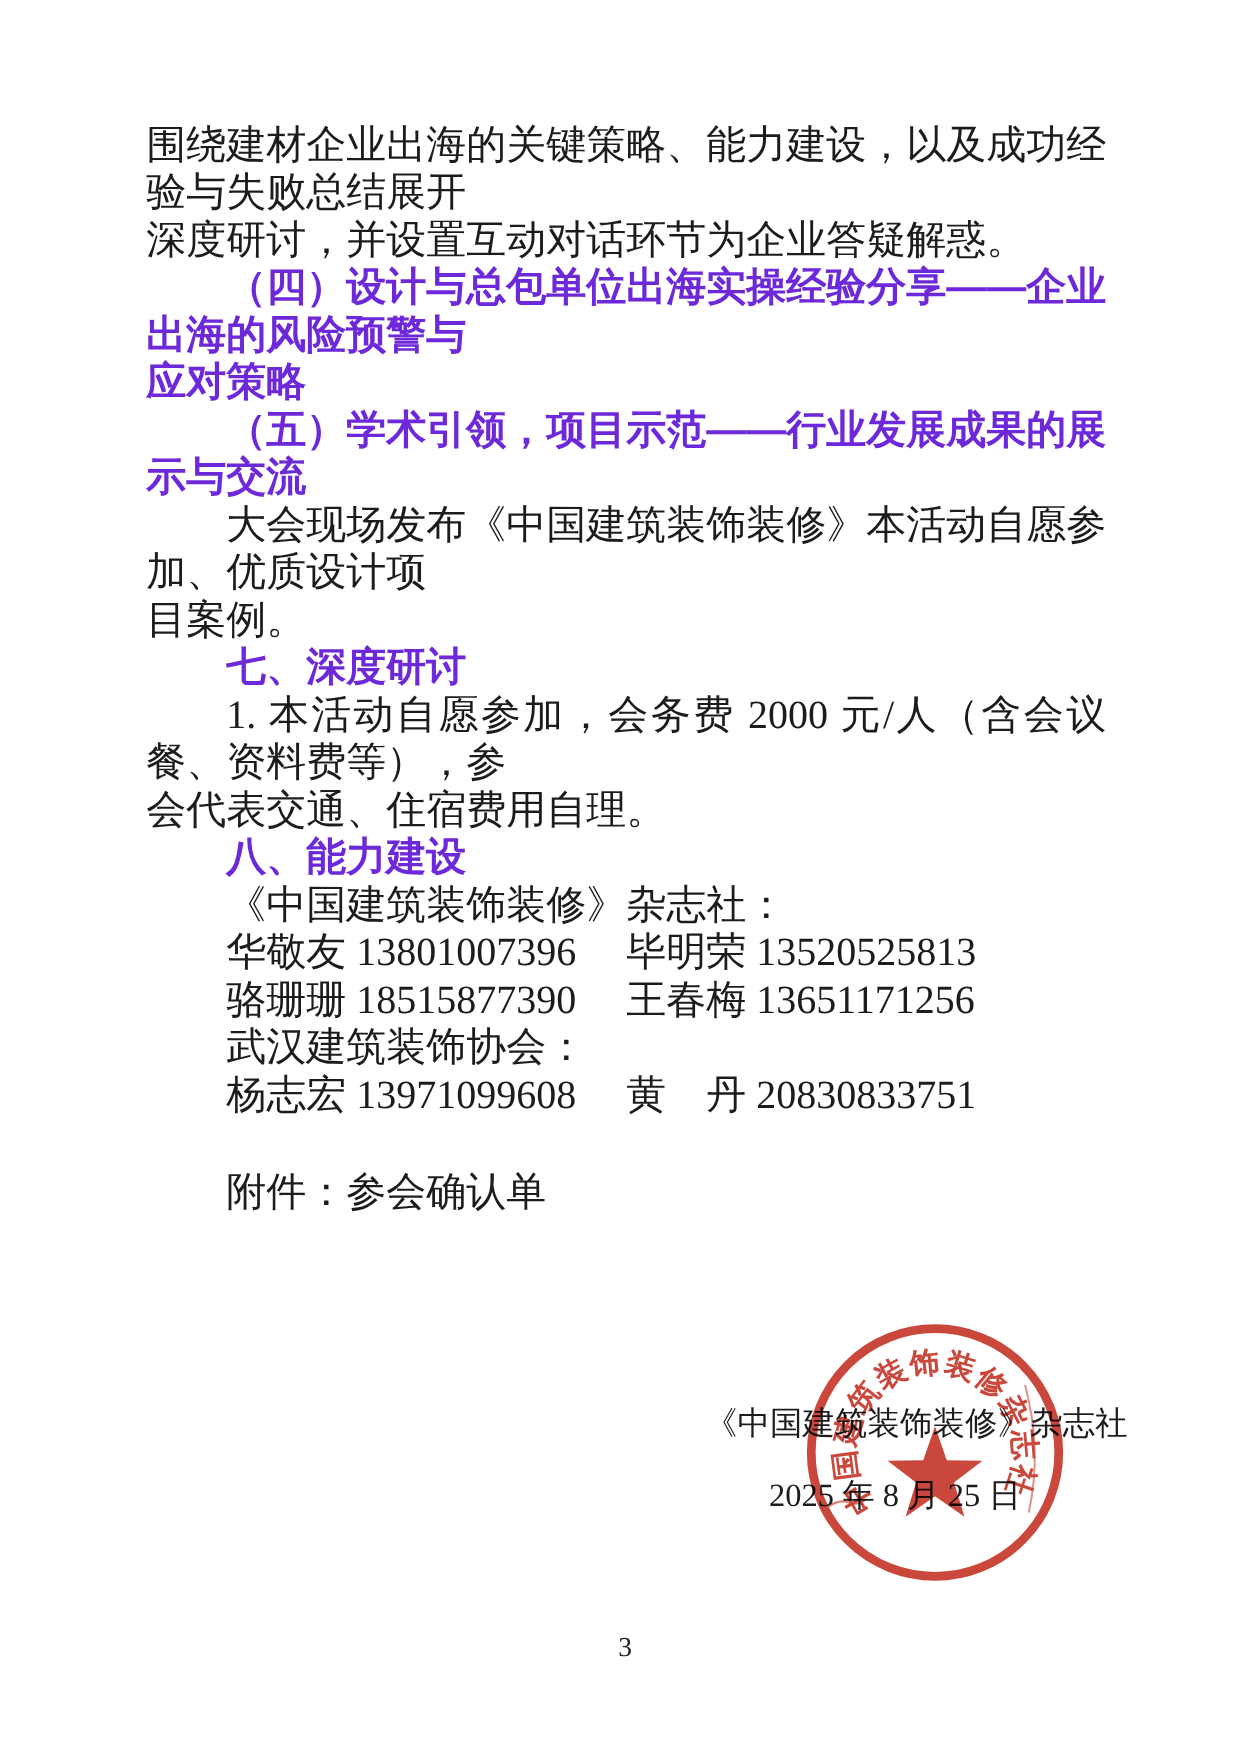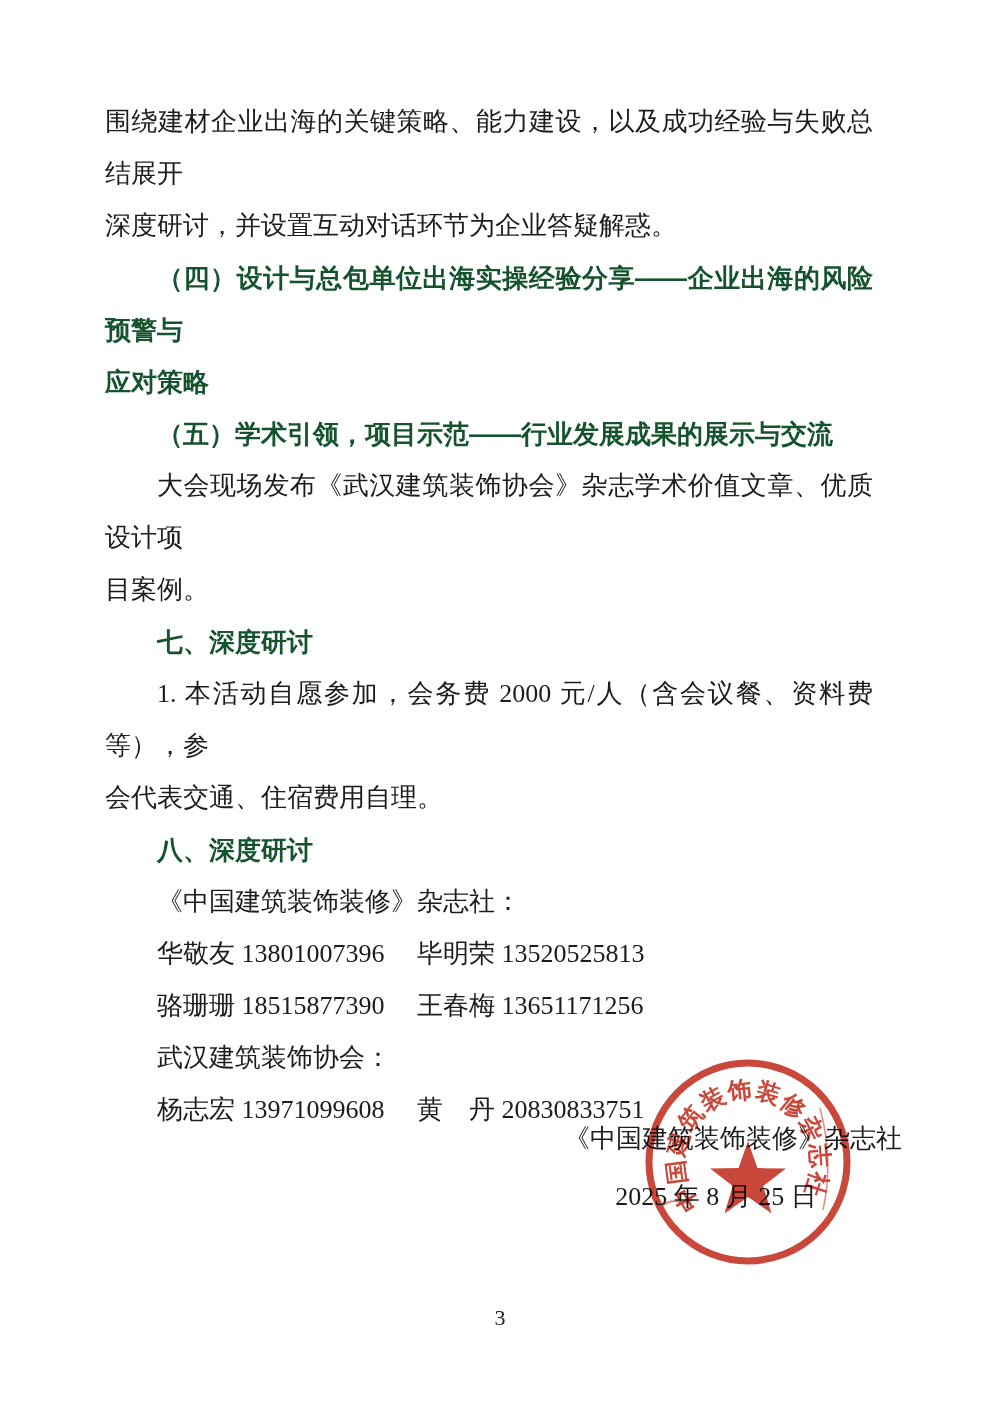--- a/index.html
+++ b/index.html
@@ -7,37 +7,37 @@
     position: relative;
     width: 1000px;
     height: 1405px;
     background: #ffffff;
     overflow: hidden;
     font-family: "Liberation Serif", "DejaVu Serif", serif;
     color: #1c1c1c;
   }
   .content {
     position: absolute;
-    left: 105px;
+    left: 117px;
     top: 96px;
     width: 768px;
-    font-size: 26px;
-    line-height: 52px;
+    font-size: 32px;
+    line-height: 38px;
     text-align: justify;
   }
   .content p {
     margin: 0;
     white-space: pre-line;   
     text-indent: 2em;
   }
   .content p.no-indent { text-indent: 0; }
   .content p.heading {
     font-family: "Liberation Sans", "DejaVu Sans", sans-serif;
     font-weight: bold;
-    color: #14532d;
+    color: #6d28d9;
   }
   .content p.attachment { margin-top: 40px; }
 
   .sig-org, .sig-date {
     position: absolute;
     font-size: 26px;
     line-height: 30px;
     white-space: nowrap;
     transform: translateX(-50%);
     color: #1c1c1c;
@@ -76,31 +76,32 @@
 <body>
 
 <div class="page">
 
   <div class="content">
     <p class="no-indent">围绕建材企业出海的关键策略、能力建设，以及成功经验与失败总结展开
 深度研讨，并设置互动对话环节为企业答疑解惑。</p>
     <p class="heading">（四）设计与总包单位出海实操经验分享——企业出海的风险预警与
 应对策略</p>
     <p class="heading">（五）学术引领，项目示范——行业发展成果的展示与交流</p>
-    <p>大会现场发布《武汉建筑装饰协会》杂志学术价值文章、优质设计项
+    <p>大会现场发布《中国建筑装饰装修》本活动自愿参加、优质设计项
 目案例。</p>
     <p class="heading">七、深度研讨</p>
     <p>1. 本活动自愿参加，会务费 2000 元/人（含会议餐、资料费等），参
 会代表交通、住宿费用自理。</p>
-    <p class="heading">八、深度研讨</p>
+    <p class="heading">八、能力建设</p>
     <p>《中国建筑装饰装修》杂志社：</p>
     <p>华敬友 13801007396　 毕明荣 13520525813</p>
     <p>骆珊珊 18515877390　 王春梅 13651171256</p>
     <p>武汉建筑装饰协会：</p>
     <p>杨志宏 13971099608　 黄　丹 20830833751</p>
+    <p class="attachment">附件：参会确认单</p>
   </div>
 
   <div class="sig-org">《中国建筑装饰装修》杂志社</div>
   <div class="sig-date">2025 年 8 月 25 日</div>
 
   <div class="stamp">
     <svg viewBox="0 0 212 212" xmlns="http://www.w3.org/2000/svg">
       <circle cx="106" cy="106" r="99" fill="none" stroke="#c5382a" stroke-width="7"></circle>
       <polygon fill="#c5382a" points="106,85 115.4,112.1 144,112.6 121.2,129.9 129.5,157.4 106,141 82.5,157.4 90.8,129.9 68,112.6 96.6,112.1"></polygon>
       <path id="sealArc" d="M 60.7 151.3 A 64 64 0 1 1 151.3 151.3" fill="none"></path>

